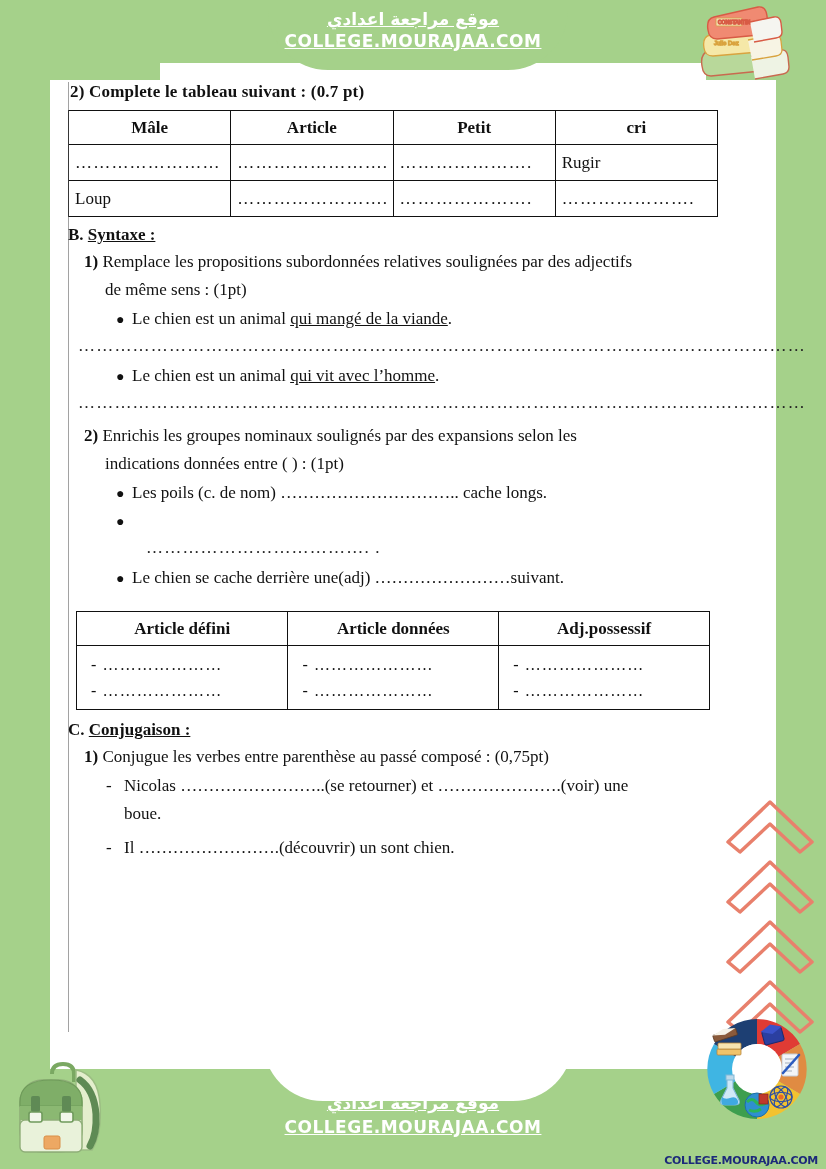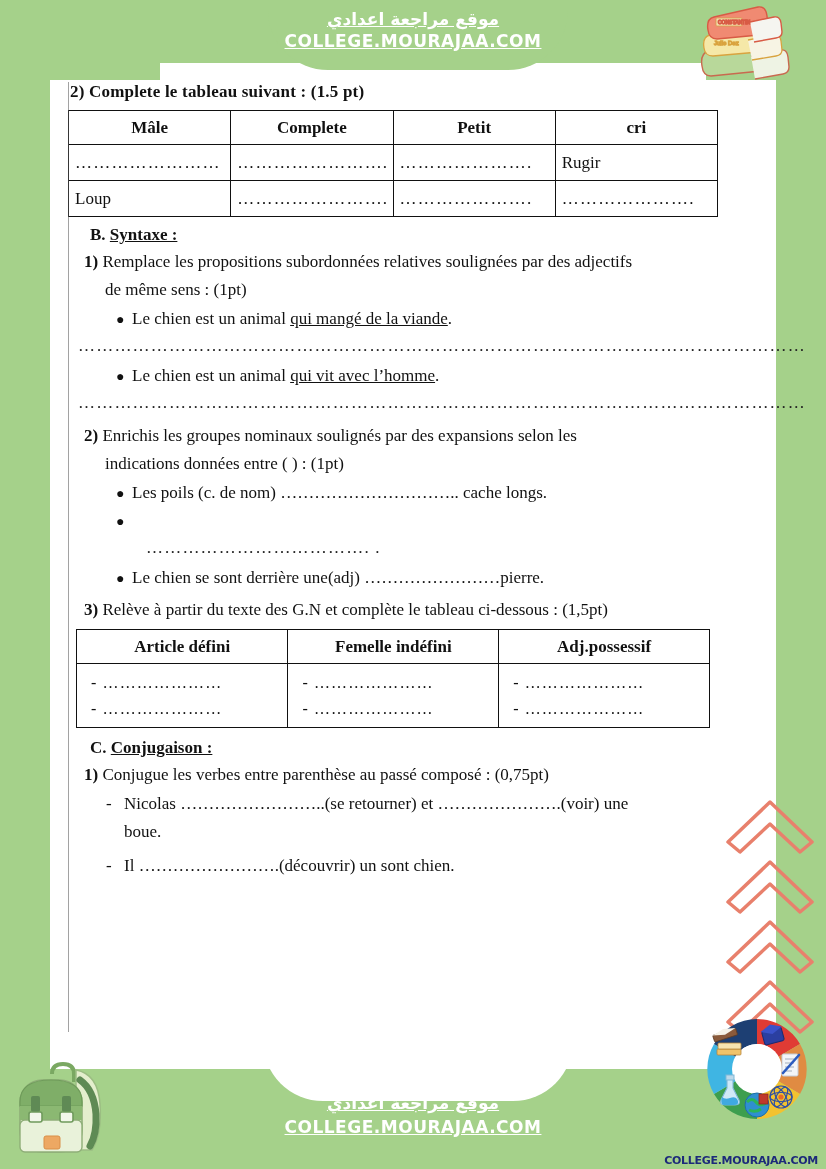--- a/index.html
+++ b/index.html
@@ -87,21 +87,21 @@
     color:#111;
   }
   .scan *{box-sizing:border-box;}
 
   .scanborder{
     position:absolute;left:0;top:0;width:10px;height:950px;
     border-left:1px solid #555;opacity:.55;
   }
 
   .q-title{font-size:17px;font-weight:600;letter-spacing:.2px;margin:0 0 8px 2px;}
-  .sec-head{font-size:17px;font-weight:700;margin:6px 0 4px 0;padding-left:22px;}
+  .sec-head{font-size:17px;font-weight:700;margin:6px 0 4px 0;}
   .sec-head u{text-decoration:underline;}
   .q-line{font-size:17px;margin:0 0 2px 0;line-height:26px;}
   .q-num{font-weight:600;}
   .indent1{margin-left:16px;}
   .indent2{margin-left:37px;}
   .bullet-row{display:flex;align-items:baseline;margin-left:48px;line-height:28px;font-size:17px;}
   .bullet-row .bdot{width:16px;flex:0 0 16px;font-size:14px;line-height:28px;}
   .dash-row{display:flex;align-items:baseline;margin-left:38px;line-height:28px;font-size:17px;}
   .dash-row .bdash{width:18px;flex:0 0 18px;}
   .dots-line{font-size:17px;letter-spacing:1.2px;margin:2px 0 6px 10px;color:#222;}
@@ -126,27 +126,27 @@
 </style>
 </head>
 <body>
 
 <div class="paper"></div>
 
 <div class="scan">
 
   <div class="scanborder"></div>
 
-  <div class="q-title">2) Complete le tableau suivant : (1.5 pt)</div>
+  <div class="q-title">2) Complete le tableau suivant : (0.7 pt)</div>
 
   <table class="tbl">
     <thead>
       <tr>
         <th style="width:25%">Mâle</th>
-        <th style="width:25%">Complete</th>
+        <th style="width:25%">Article</th>
         <th style="width:25%">Petit</th>
         <th style="width:25%">cri</th>
       </tr>
     </thead>
     <tbody>
       <tr>
         <td class="celldots">……………………</td>
         <td class="celldots">…………………….</td>
         <td class="celldots">………………….</td>
         <td>Rugir</td>
@@ -192,33 +192,29 @@
   <div class="bullet-row">
     <span class="bdot">●</span>
     <span>Les poils (c. de nom) ………………………….. cache longs.</span>
   </div>
   <div class="bullet-row">
     <span class="bdot">●</span>
   </div>
   <div class="dots-line" style="margin-left:78px;">………………………………. .</div>
   <div class="bullet-row">
     <span class="bdot">●</span>
-    <span>Le chien se sont derrière une(adj) ……………………pierre.</span>
-  </div>
-
-  <div class="q-line indent1" style="margin-top:4px;">
-    <span class="q-num">3)</span>
-    <span>Relève à partir du texte des G.N et complète le tableau ci-dessous : (1,5pt)</span>
-  </div>
-
-  <table class="tbl2" style="margin:6px 0 0 8px;">
+    <span>Le chien se cache derrière une(adj) ……………………suivant.</span>
+  </div>
+
+
+  <table class="tbl2" style="margin:18px 0 0 8px;">
     <thead>
       <tr>
         <th style="width:33.4%">Article défini</th>
-        <th style="width:33.3%">Femelle indéfini</th>
+        <th style="width:33.3%">Article données</th>
         <th style="width:33.3%">Adj.possessif</th>
       </tr>
     </thead>
     <tbody>
       <tr>
         <td>
           <div class="mini">-   …………………</div>
           <div class="mini">-   …………………</div>
         </td>
         <td>

